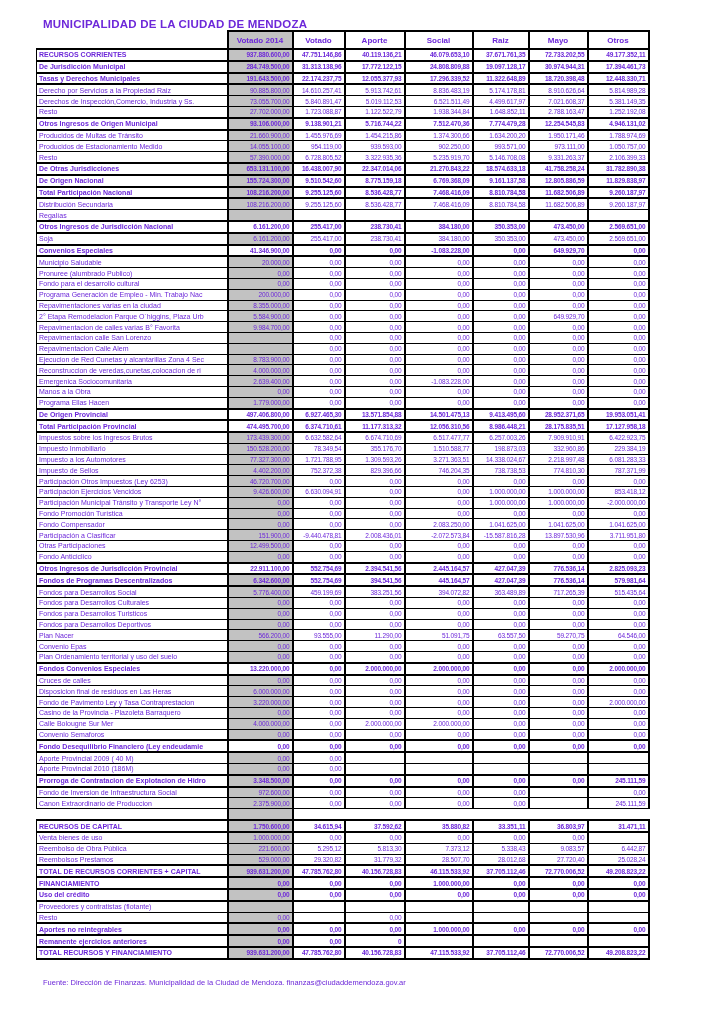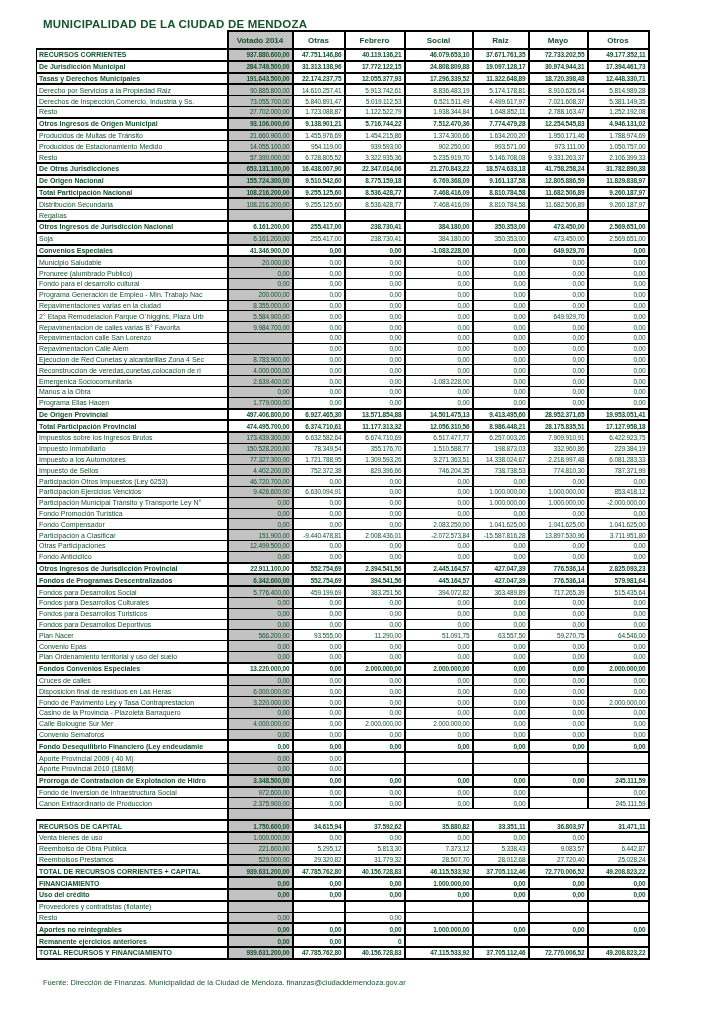--- a/index.html
+++ b/index.html
@@ -1,21 +1,21 @@
 <!DOCTYPE html>
 <html><head>
 <meta charset="utf-8">
 <style>
   html,body{margin:0;padding:0;background:#e8e8e8;}
   .page{
     position:relative;
     width:724px;height:1024px;
     background:#ffffff;
     font-family:"Liberation Sans", sans-serif;
-    color:#14532d;
+    color:#6d28d9;
     overflow:hidden;
     box-sizing:border-box;
     padding-top:18px;
   }
   .org-title{
     margin:0 0 0 43px;
     font-size:11.5px;font-weight:bold;letter-spacing:.2px;
   }
   .doc-title{
     margin:14px 0 0 43px;
@@ -103,22 +103,22 @@
         <col class="c-febrero">
       <col class="c-marzo">
         <col class="c-abril">
         <col class="c-mayo">
         <col class="c-junio">
     </colgroup>
     <thead>
       <tr>
         <th class="h-empty"></th>
         <th class="h-votado">Votado 2014</th>
-        <th>Otras</th>
-        <th>Febrero</th>
+        <th>Votado</th>
+        <th>Aporte</th>
         <th>Social</th>
         <th>Raiz</th>
         <th>Mayo</th>
         <th>Otros</th>
       </tr>
     </thead>
     <tbody>
         <tr class="bold">
           <td class="lbl">RECURSOS CORRIENTES</td>
           <td class="val votado gray">937.880.600,00</td>

